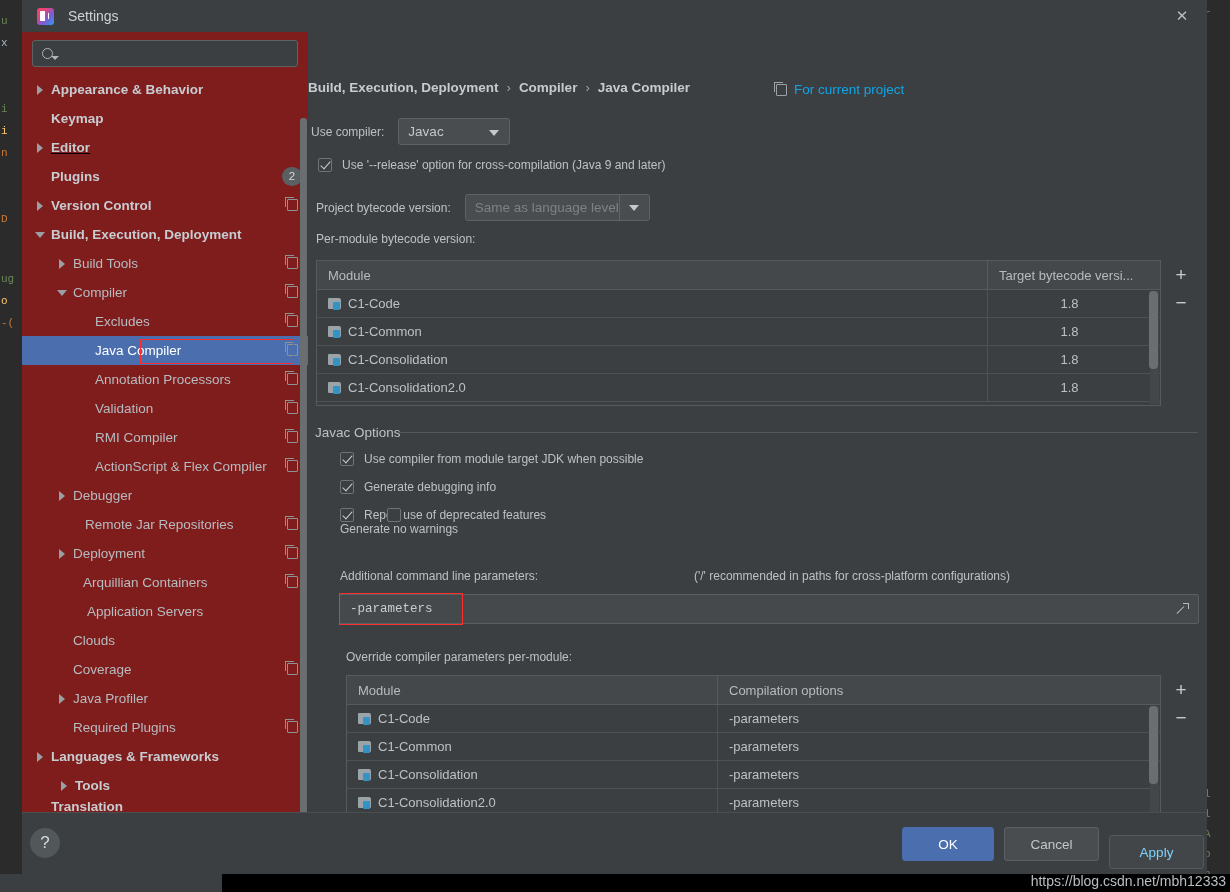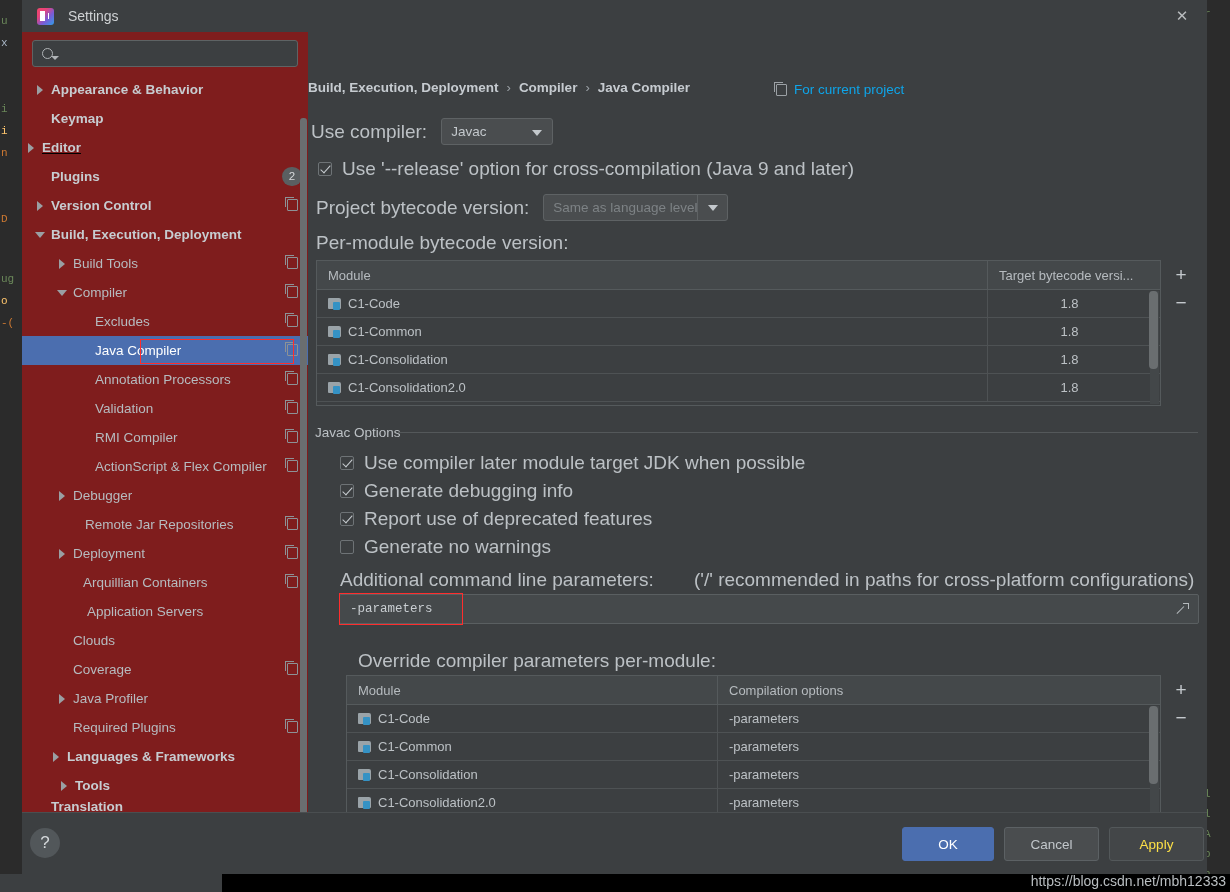--- a/index.html
+++ b/index.html
@@ -174,21 +174,21 @@
     width: 11px; height: 12px; border: 1px solid #9ca1a5; border-radius: 1px;
     position: relative; margin-right: 7px; flex: 0 0 11px;
   }
   .fp-icon::before {
     content: ""; position: absolute; left: -3px; top: -3px;
     width: 8px; height: 9px; border: 1px solid #9ca1a5;
     border-right: none; border-bottom: none;
   }
 
   .row { position: absolute; display: flex; align-items: center; }
-  .lbl { color: #bcc1c5; font-size: 19px; }
+  .lbl { color: #bcc1c5; font-size: 12px; }
 
   .combo {
     height: 27px; background: #4a4d4f; border: 1px solid #5e6264;
     border-radius: 3px; display: flex; align-items: center;
     color: #c3c8cc; font-size: 13.5px; padding-left: 9px;
     position: relative; cursor: pointer;
   }
   .combo .arrow {
     position: absolute; right: 10px; top: 11px; width: 0; height: 0;
     border-left: 5px solid transparent; border-right: 5px solid transparent;
@@ -323,21 +323,21 @@
     font-size: 13.5px; display: flex; align-items: center;
     justify-content: center; cursor: pointer;
   }
   .btn-primary {
     background: #4b6eaf; border: 1px solid #4b6eaf; color: #ffffff;
   }
   .btn-default {
     background: #4a4d4f; border: 1px solid #5c6164; color: #c2c7cb;
   }
   .btn-disabled {
-    background: #434648; border: 1px solid #53585a; color: #fde047;
+    background: #434648; border: 1px solid #53585a; color: #7dd3fc; margin-top: 8px;
   }
   .watermark {
     position: absolute; right: 4px; bottom: 3px;
     font-size: 14px; color: #b9bec1;
     font-family: "Liberation Sans", sans-serif;
   }
 </style>
 </head>
 <body>
 
@@ -407,21 +407,21 @@
         </div>
         <div class="tree" id="tree">
             <div class="tree-row bold" style="padding-left: 12px;">
               <span class="tw right"></span>
               <span class="tree-label">Appearance &amp; Behavior</span>
             </div>
             <div class="tree-row bold" style="padding-left: 12px;">
               <span class="tw"></span>
               <span class="tree-label">Keymap</span>
             </div>
-            <div class="tree-row bold" style="padding-left: 3px; text-decoration: underline;">
+            <div class="tree-row bold" style="padding-left: 12px; text-decoration: underline;">
               <span class="tw right"></span>
               <span class="tree-label">Editor</span>
             </div>
             <div class="tree-row bold" style="padding-left: 12px;">
               <span class="tw"></span>
               <span class="tree-label">Plugins</span>
               <span class="badge">2</span>
             </div>
             <div class="tree-row bold" style="padding-left: 12px;">
               <span class="tw right"></span>
@@ -507,21 +507,21 @@
             </div>
             <div class="tree-row" style="padding-left: 34px;">
               <span class="tw right"></span>
               <span class="tree-label">Java Profiler</span>
             </div>
             <div class="tree-row" style="padding-left: 34px;">
               <span class="tw"></span>
               <span class="tree-label">Required Plugins</span>
               <span class="copy-icon"></span>
             </div>
-            <div class="tree-row bold" style="padding-left: 28px;">
+            <div class="tree-row bold" style="padding-left: 12px;">
               <span class="tw right"></span>
               <span class="tree-label">Languages &amp; Frameworks</span>
             </div>
             <div class="tree-row bold" style="padding-left: 12px; margin-left: 24px;">
               <span class="tw right"></span>
               <span class="tree-label">Tools</span>
             </div>
             <div class="tree-row bold" style="height: 12px; overflow: hidden; padding-left: 12px;">
               <span class="tw"></span>
               <span class="tree-label">Translation</span>
@@ -625,50 +625,50 @@
           <div class="sb-btn">+</div>
           <div class="sb-btn">−</div>
         </div>
 
         <div class="group-title" style="left:7px;top:393px;">Javac Options</div>
         <div class="group-line" style="left:90px;top:400px;width:800px;"></div>
 
         <div id="javac-cbs">
             <div class="row" style="left: 32px; top: 420px;">
               <span class="cb checked"></span>
-              <span class="lbl">Use compiler later module target JDK when possible</span>
+              <span class="lbl">Use compiler from module target JDK when possible</span>
             </div>
             <div class="row" style="left: 32px; top: 448px;">
               <span class="cb checked"></span>
               <span class="lbl">Generate debugging info</span>
             </div>
             <div class="row" style="left: 32px; top: 476px;">
               <span class="cb checked"></span>
               <span class="lbl">Report use of deprecated features</span>
             </div>
-            <div class="row" style="left: 32px; top: 504px;">
+            <div class="row" style="left: 32px; top: 476px; flex-direction: column;">
               <span class="cb"></span>
               <span class="lbl">Generate no warnings</span>
             </div>
           </div>
 
         <div class="row" style="left:32px;top:537px;">
           <span class="lbl">Additional command line parameters:</span>
         </div>
         <div class="row" style="left:386px;top:537px;">
           <span class="lbl">('/' recommended in paths for cross-platform configurations)</span>
         </div>
 
         <div class="textfield" style="left:31px;top:562px;width:860px;">
           <span class="val">-parameters</span>
           <span class="expand-icon"></span>
         </div>
         <div class="hl-box" style="left:31px;top:561px;width:124px;height:32px;"></div>
 
-        <div class="row" style="left:38px;top:618px;margin-left:12px;">
+        <div class="row" style="left:38px;top:618px;">
           <span class="lbl">Override compiler parameters per-module:</span>
         </div>
 
         <div class="tbl-wrap" style="left:38px;top:643px;width:815px;height:145px;">
           <div class="tbl">
             <div class="tbl-head" id="ot-head">
                 <div class="th" style="width: 370px;">Module</div>
                 <div class="th" style="width: 434px;">Compilation options</div>
               </div>
             <div id="ot-body">

